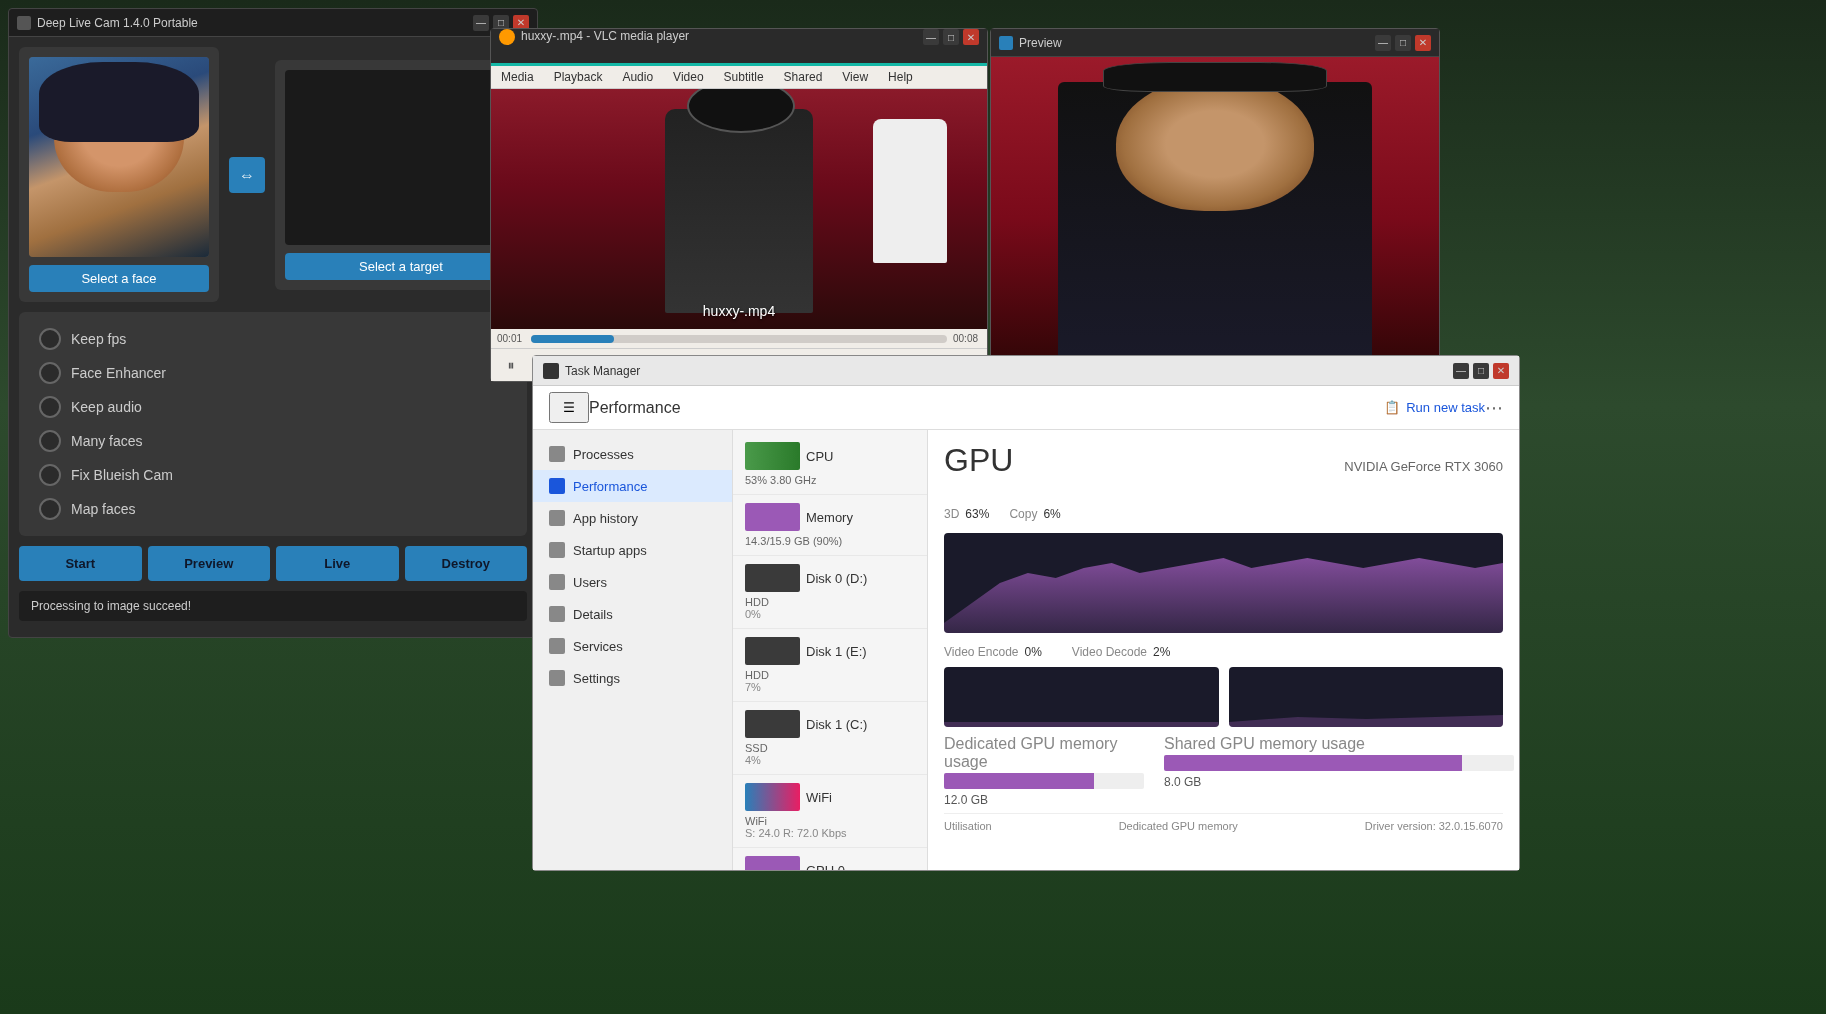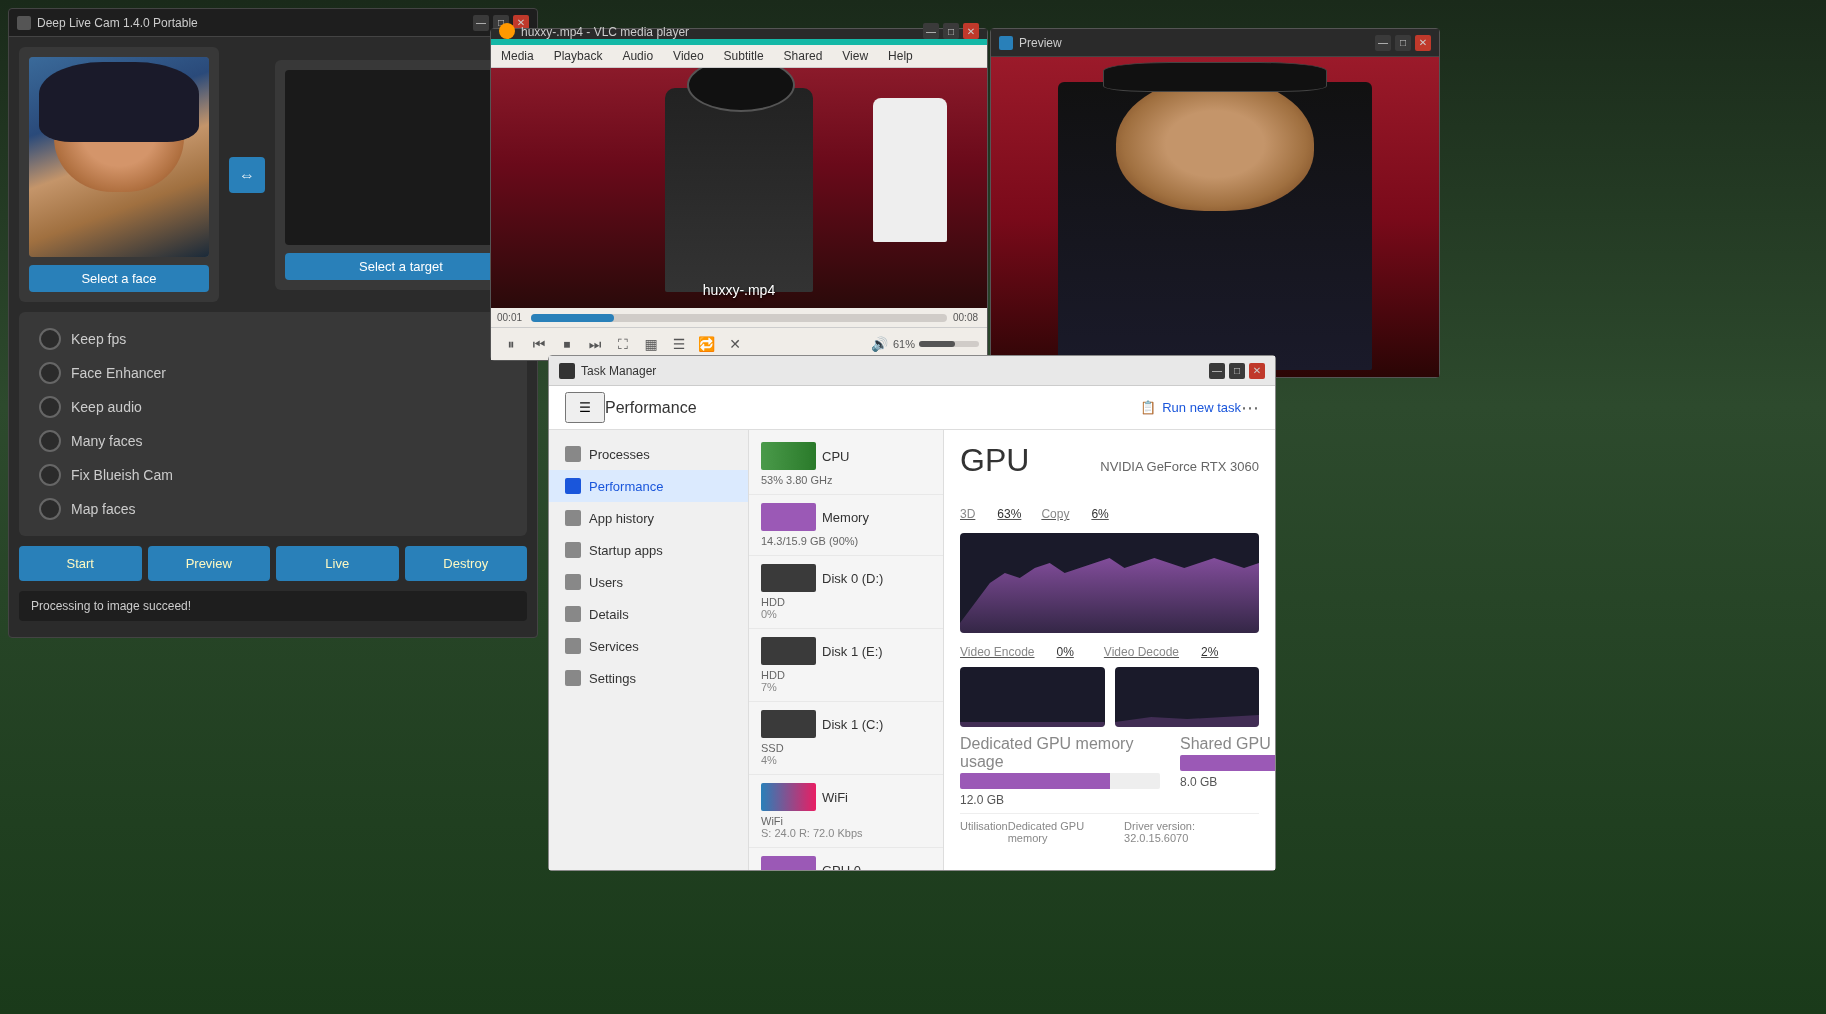--- a/index.html
+++ b/index.html
@@ -232,26 +232,27 @@
 
     
     .action-row {
       display: flex;
       gap: 6px;
       margin-bottom: 10px;
     }
     .action-btn {
       flex: 1;
       background: #2980b9;
-      color: #fef9c3;
+      color: #0f172a;
       border: none;
       border-radius: 4px;
       padding: 10px 6px;
       font-size: 13px;
       cursor: pointer;
+      font-weight: bold;
     }
 
     
     .status-bar {
       background: #1e1e1e;
       border-radius: 4px;
       padding: 8px 12px;
       display: flex;
       align-items: center;
       justify-content: space-between;
@@ -293,25 +294,25 @@
       top: 28px;
       left: 490px;
       width: 498px;
       background: #1e1e1e;
       border: 1px solid #555;
       border-radius: 4px;
       z-index: 20;
     }
     .vlc-titlebar {
       background: #2a2a2a;
-      height: 16px;
-      display: flex;
-      align-items: flex-end;
+      height: 37px;
+      display: flex;
+      align-items: flex-start;
       padding: 0 8px;
-      border-bottom: 6px solid #14b8a6;
+      border-bottom: 3px solid #14b8a6;
     }
     .vlc-icon {
       width: 16px;
       height: 16px;
       background: #f90;
       border-radius: 50%;
       flex-shrink: 0;
     }
     .vlc-title {
       color: #ccc;
@@ -495,22 +496,22 @@
       width: 100%;
       height: 100%;
       background: linear-gradient(180deg, #8b1a2a 0%, #5a0a0a 40%, #1a0505 100%);
       position: relative;
     }
 
     
     .taskman-window {
       position: absolute;
       top: 355px;
-      left: 548px;
-      width: 728px;
+      left: 532px;
+      width: 988px;
       background: #f5f5f5;
       border: 1px solid #888;
       border-radius: 4px;
       z-index: 30;
     }
     .taskman-titlebar {
       background: #e8e8e8;
       height: 30px;
       display: flex;
       align-items: center;
@@ -630,24 +631,23 @@
       text-align: right;
     }
     .perf-metrics-row {
       display: flex;
       gap: 20px;
       margin-bottom: 12px;
     }
     .perf-metric {
       display: flex;
       align-items: center;
-      gap: 22px;
+      gap: 6px;
       font-size: 12px;
       color: #555;
-      text-decoration: underline;
     }
     .perf-metric-label { color: #888; }
     .perf-metric-val { color: #333; }
     .perf-chart-area {
       width: 100%;
       height: 100px;
       background: #1a1a2a;
       border-radius: 4px;
       margin-bottom: 12px;
       position: relative;

